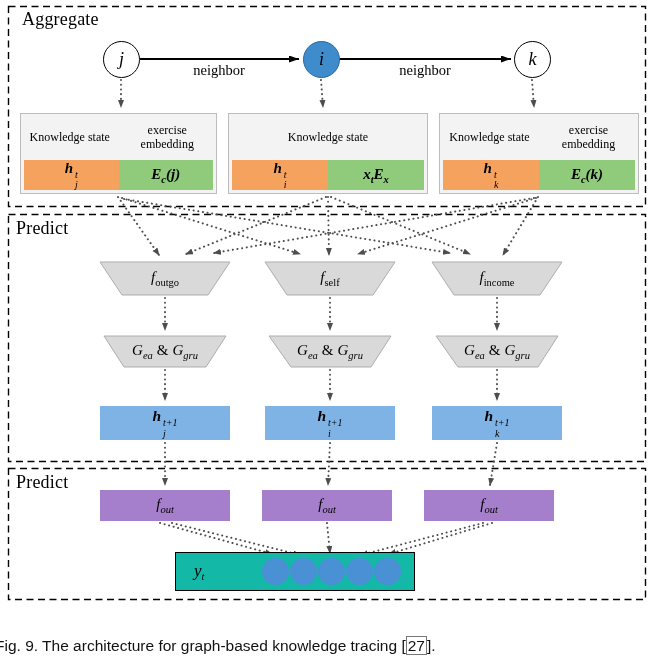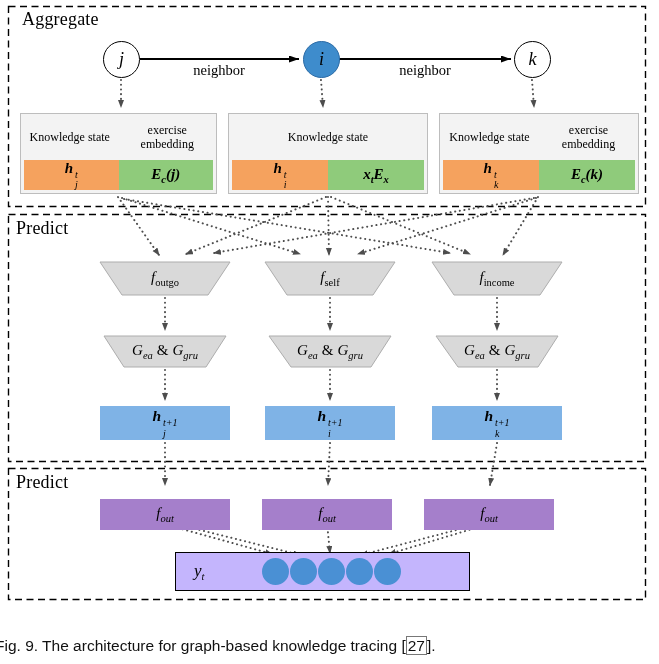--- a/index.html
+++ b/index.html
@@ -31,22 +31,22 @@
   .bold{font-weight:bold;}
   .stack{display:inline-flex;flex-direction:column;align-items:flex-start;font-size:10px;
          line-height:1.05;margin-left:2px;vertical-align:-5px;font-weight:normal;font-style:italic;}
   sub{font-size:10.5px;}
   .rsub{font-style:normal;}
   .isub{font-style:italic;}
   .amp{font-style:normal;margin:0 4px;}
   .trap-label{width:130px;text-align:center;}
   .hrect{width:130px;height:34px;background:var(--rect_blue);display:flex;align-items:center;justify-content:center;}
   .hrect .math{font-size:15.5px;}
-  .prect{width:130px;height:31px;background:var(--purple_rect);display:flex;align-items:center;justify-content:center;margin-top:9px;}
-  .outbox{width:295px;height:39px;background:#c4b5fd;border:1.5px solid #000;box-sizing:border-box;}
+  .prect{width:130px;height:31px;background:var(--purple_rect);display:flex;align-items:center;justify-content:center;}
+  .outbox{width:240px;height:39px;background:#14b8a6;border:1.5px solid #000;box-sizing:border-box;}
   .yt{font-size:17px;position:absolute;left:18px;top:8px;}
   .dot{position:absolute;top:5px;width:27px;height:27px;border-radius:50%;background:var(--dot_blue);}
   .caption{font-family:"Liberation Sans",sans-serif;font-size:15.5px;color:#111;white-space:nowrap;}
   .refbox{border:1px solid #777;padding:0 1px;}
 </style>
 </head>
 <body>
 
 <div id="figure" style="--orange_cell: #F5A25E; --green_cell: #8FCB7B; --node_blue: #3E8CCC; --rect_blue: #7FB3E6; --purple_rect: #A57FCB; --dot_blue: #4A90D4; --trap_gray: #D9D9D9;">
 

